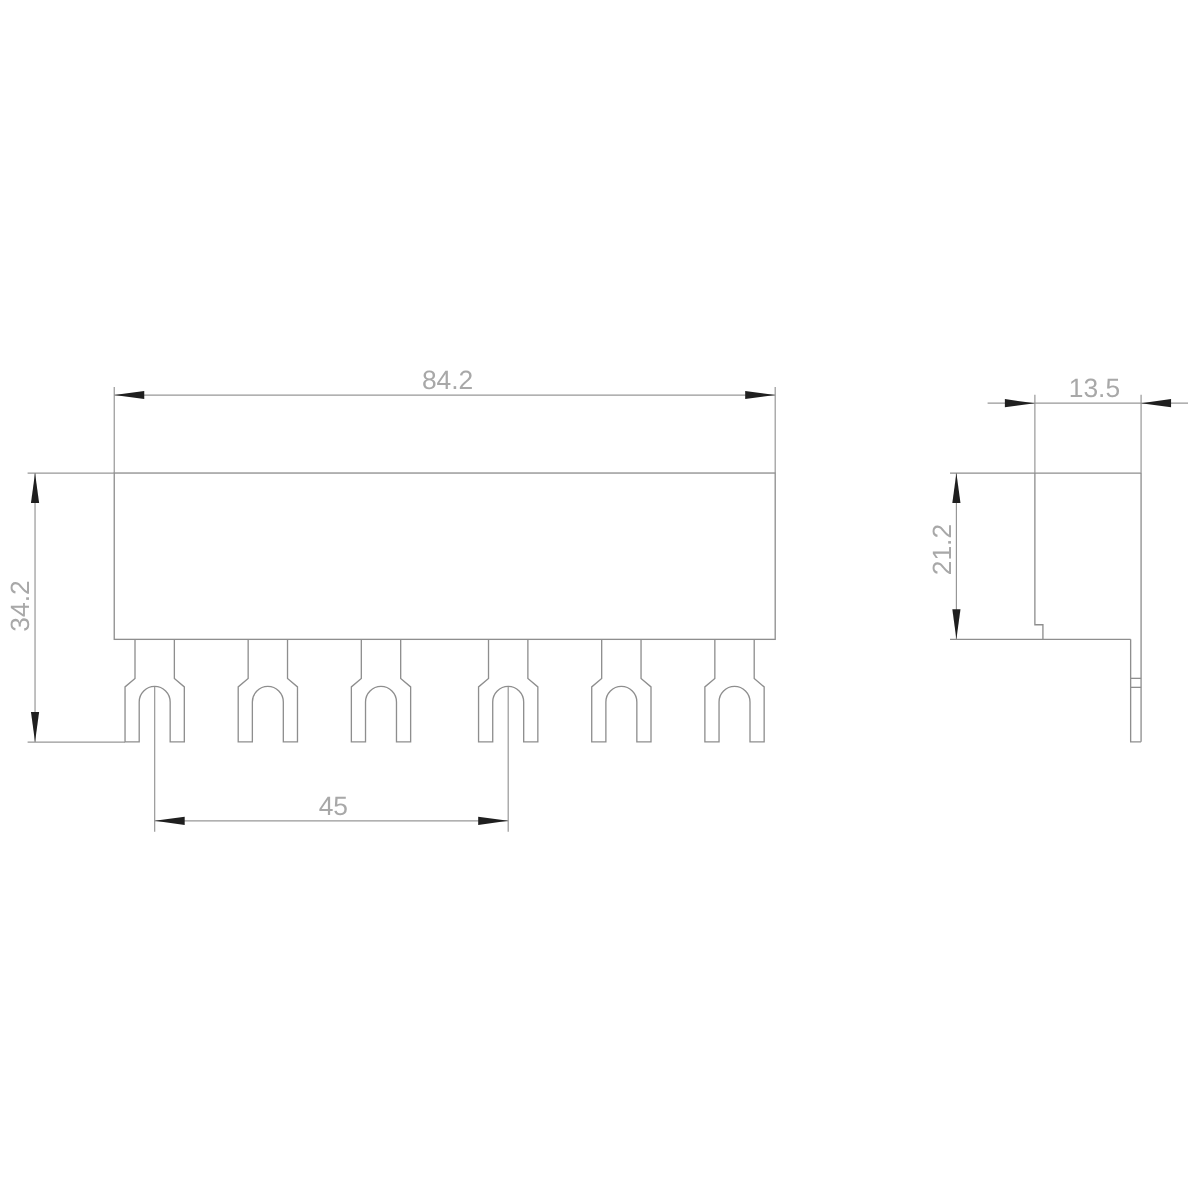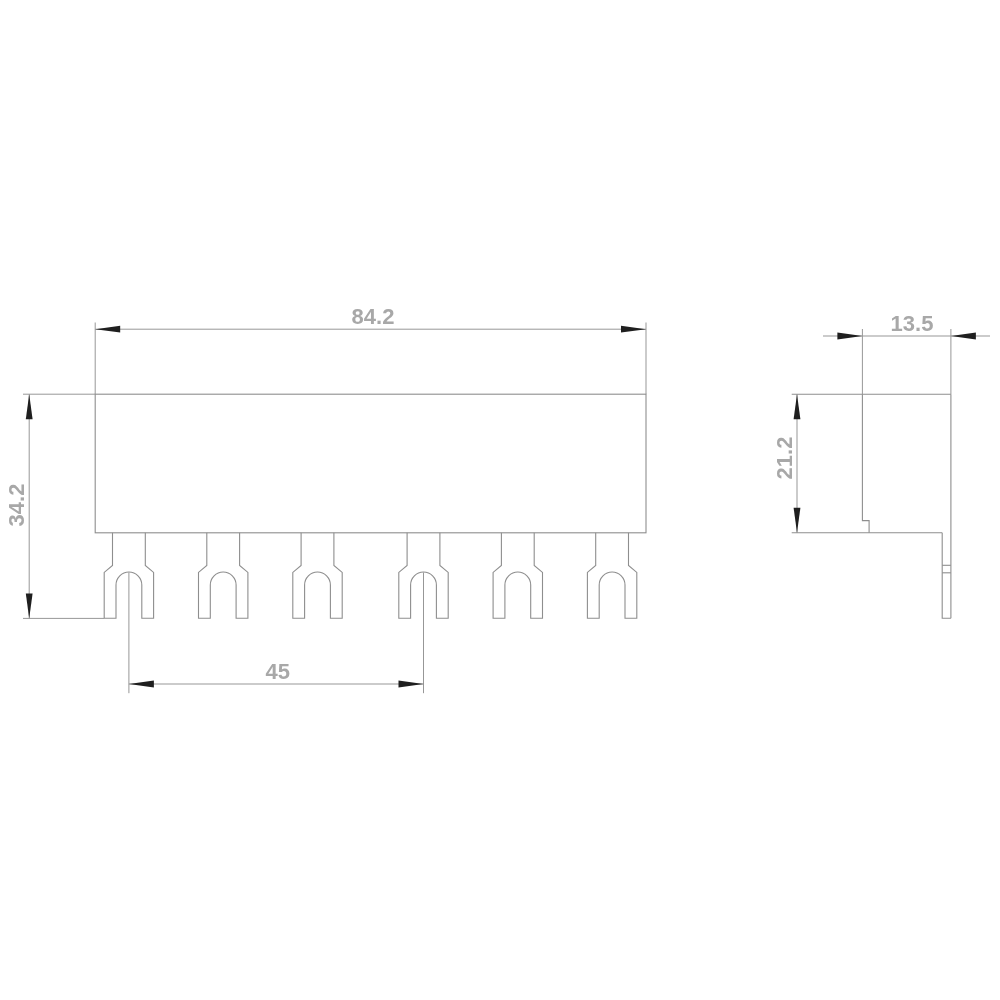--- a/index.html
+++ b/index.html
@@ -1,16 +1,16 @@
 <!DOCTYPE html>
 <html><head>
 <meta charset="utf-8">
 <style>
   html,body{margin:0;padding:0;background:#ffffff;}
-  .page{width:1000px;height:1000px;position:relative;background:#ffffff;font-weight:bold;}
+  .page{width:1000px;height:1000px;position:relative;background:#ffffff;}
   text{font-family:"Liberation Sans", sans-serif;fill:#a8a8a8;}
 </style>
 </head>
 <body>
 <div class="page">
 <svg width="1000" height="1000" viewBox="0 0 1000 1000">
 
   <rect x="0" y="0" width="1000" height="1000" fill="#ffffff"></rect>
 
   <g stroke="#8e8e8e" stroke-width="1.1" fill="none">

